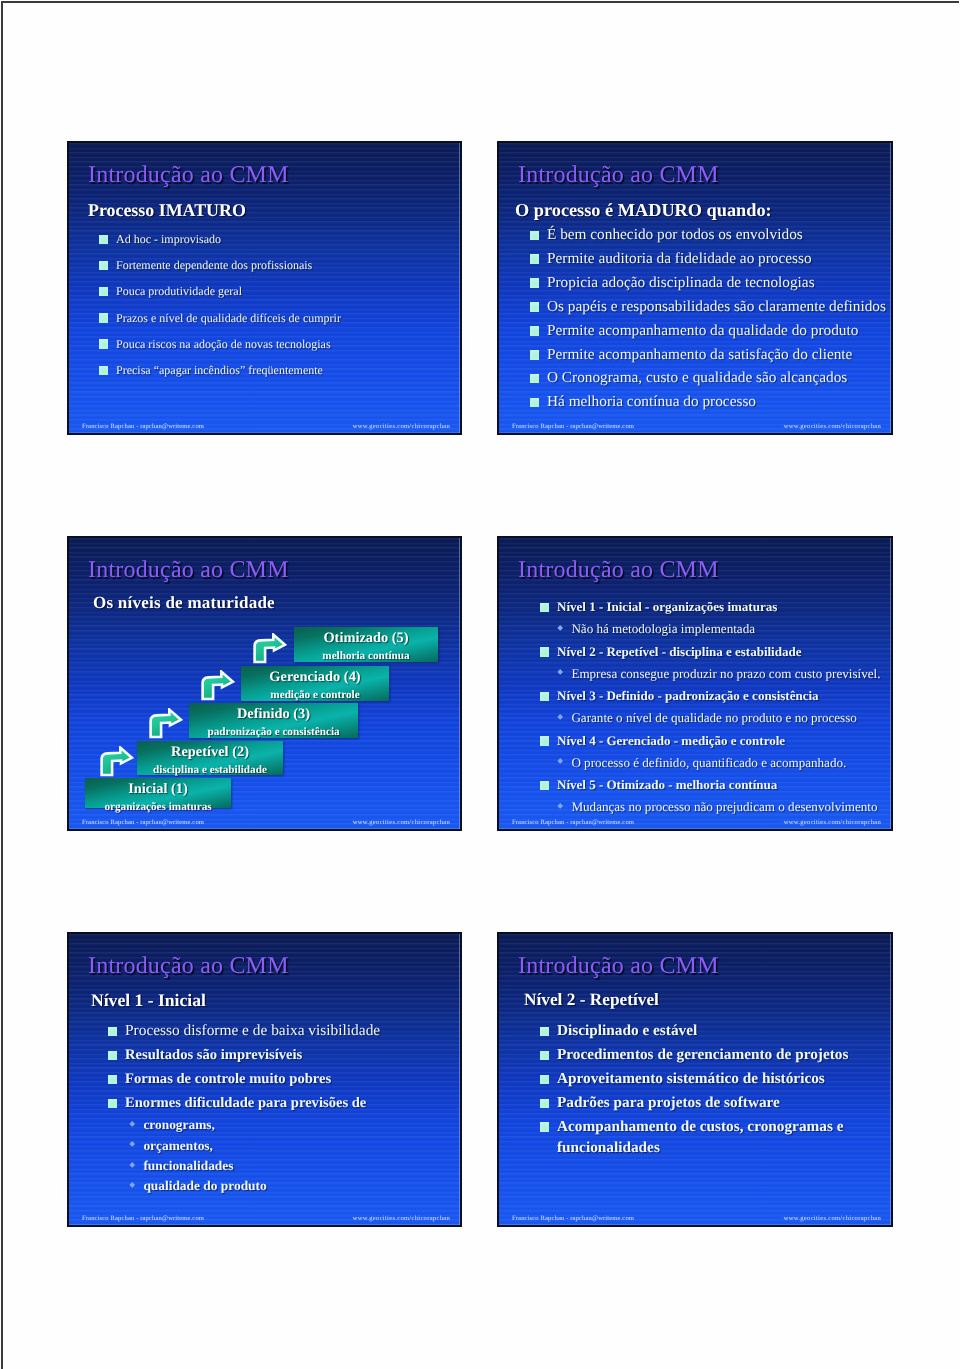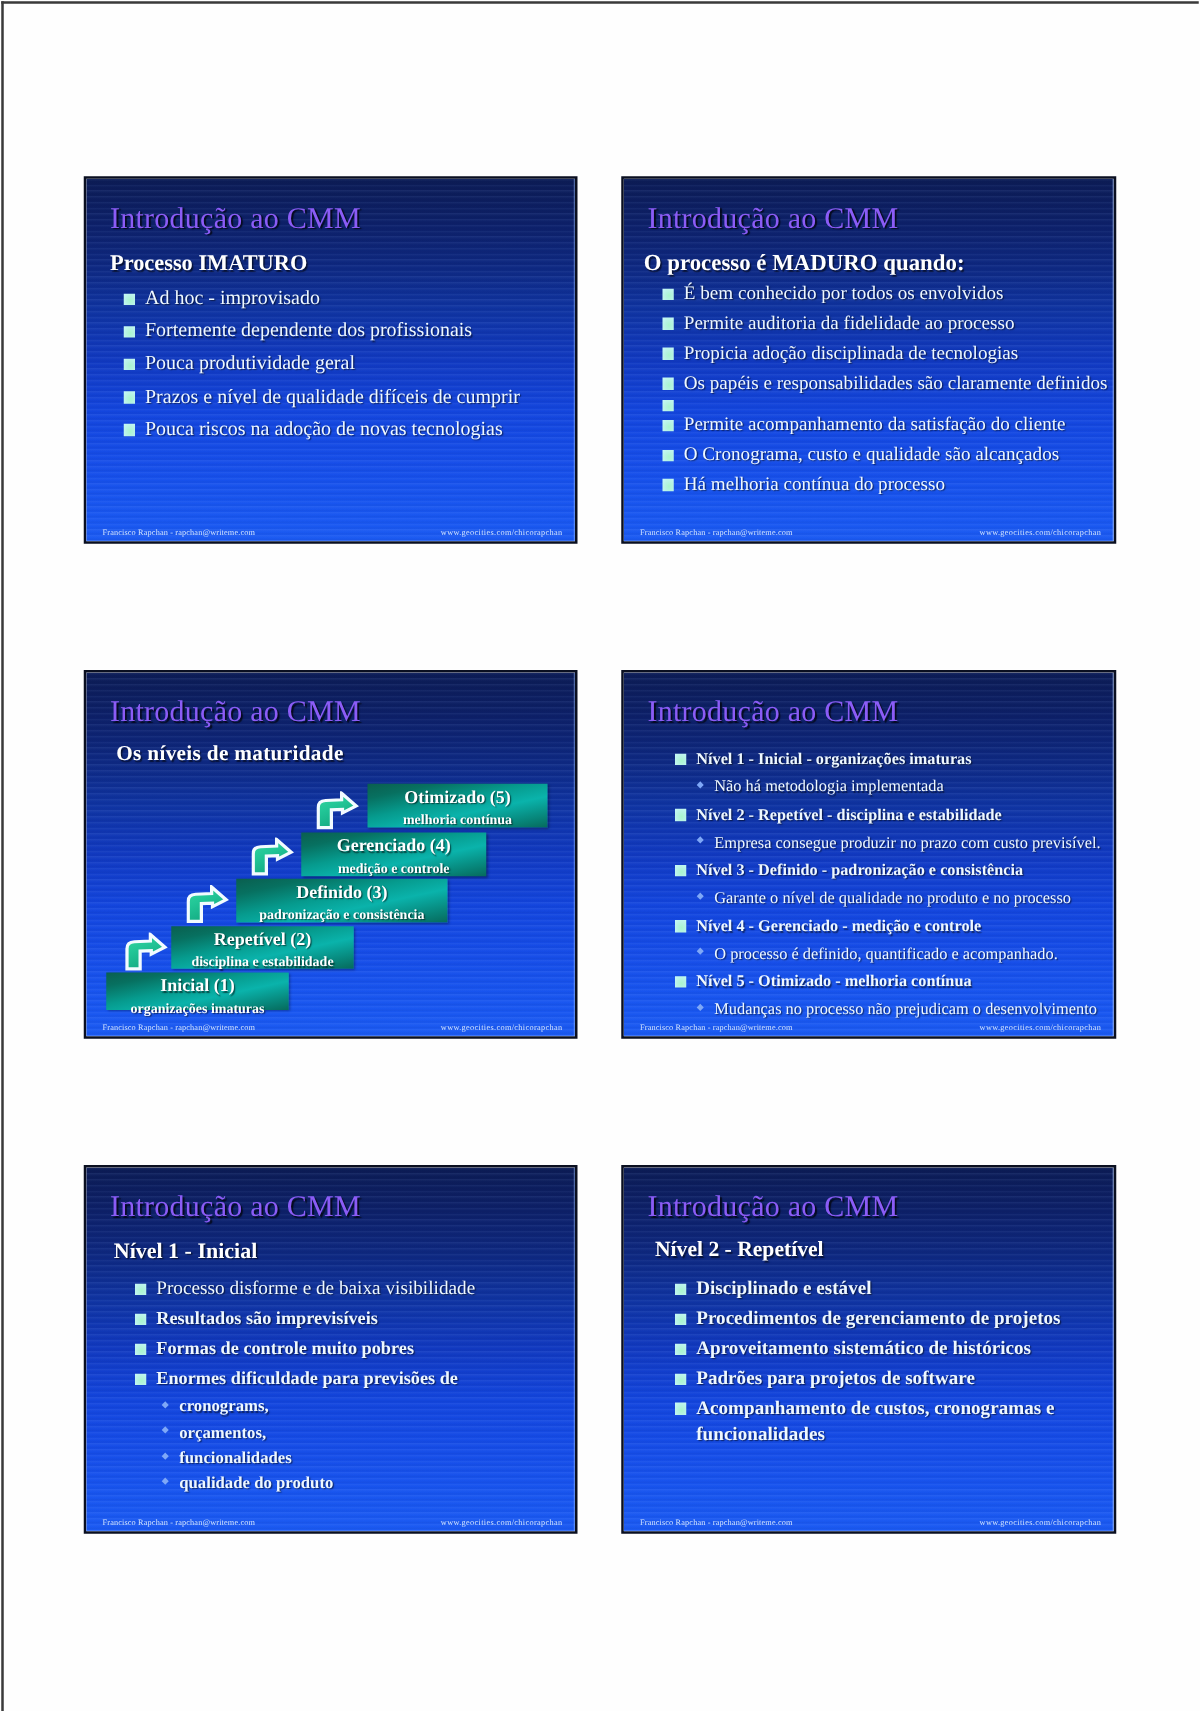--- a/index.html
+++ b/index.html
@@ -53,21 +53,21 @@
   .s1{left:67px;top:141px;height:294px;}
   .s2{left:497px;top:141px;width:396px;}
   .s3{left:67px;top:536px;height:295px;}
   .s4{left:497px;top:536px;width:396px;height:295px;}
   .s5{left:67px;top:932px;height:295px;}
   .s6{left:497px;top:932px;width:396px;height:295px;}
 
   
   .s1 .subh{left:19px;top:57px;font-size:17.9px;}
   .s1 .lst{left:30px;top:83px;}
-  .s1 .li{font-size:16px;line-height:26.2px;}
+  .s1 .li{font-size:12px;line-height:26.2px;}
 
   
   .s2 .subh{left:16px;top:57px;font-size:18.3px;}
   .s2 .lst{left:31px;top:80px;}
   .s2 .li{font-size:15.3px;line-height:23.9px;font-family:Liberation Serif, serif;}
 
   
   .s3 .subh{left:24px;top:55px;font-size:17px;letter-spacing:0.25px;}
 
   
@@ -142,20 +142,24 @@
           <span data-name="list-item-text">Pouca produtividade geral</span>
         </div>
       <div class="li" data-name="list-item">
           <span class="sq" data-name="square-bullet-icon"></span>
           <span data-name="list-item-text">Prazos e nível de qualidade difíceis de cumprir</span>
         </div>
       <div class="li" data-name="list-item">
           <span class="sq" data-name="square-bullet-icon"></span>
           <span data-name="list-item-text">Pouca riscos na adoção de novas tecnologias</span>
         </div>
+      <div class="li" data-name="list-item">
+          <span class="sq" data-name="square-bullet-icon"></span>
+          <span data-name="list-item-text">Precisa “apagar incêndios” freqüentemente</span>
+        </div>
     </div>
     <div class="foot" data-name="slide-footer">
       <span data-name="footer-author">Francisco Rapchan - rapchan@writeme.com</span>
       <span data-name="footer-website">www.geocities.com/chicorapchan</span>
     </div>
   </div>
 
   <div class="slide s2" data-name="slide-2">
     <div class="bg" data-name="slide-background"></div>
     <div class="scan" data-name="slide-scanlines"></div>
@@ -174,20 +178,21 @@
       <div class="li" data-name="list-item">
           <span class="sq" data-name="square-bullet-icon"></span>
           <span data-name="list-item-text">Propicia adoção disciplinada de tecnologias</span>
         </div>
       <div class="li" data-name="list-item">
           <span class="sq" data-name="square-bullet-icon"></span>
           <span data-name="list-item-text">Os papéis e responsabilidades são claramente definidos</span>
         </div>
       <div class="li" data-name="list-item">
           <span class="sq" data-name="square-bullet-icon"></span>
+          <span data-name="list-item-text">Permite acompanhamento da qualidade do produto</span>
         </div>
       <div class="li" data-name="list-item">
           <span class="sq" data-name="square-bullet-icon"></span>
           <span data-name="list-item-text">Permite acompanhamento da satisfação do cliente</span>
         </div>
       <div class="li" data-name="list-item">
           <span class="sq" data-name="square-bullet-icon"></span>
           <span data-name="list-item-text">O Cronograma, custo e qualidade são alcançados</span>
         </div>
       <div class="li" data-name="list-item">

